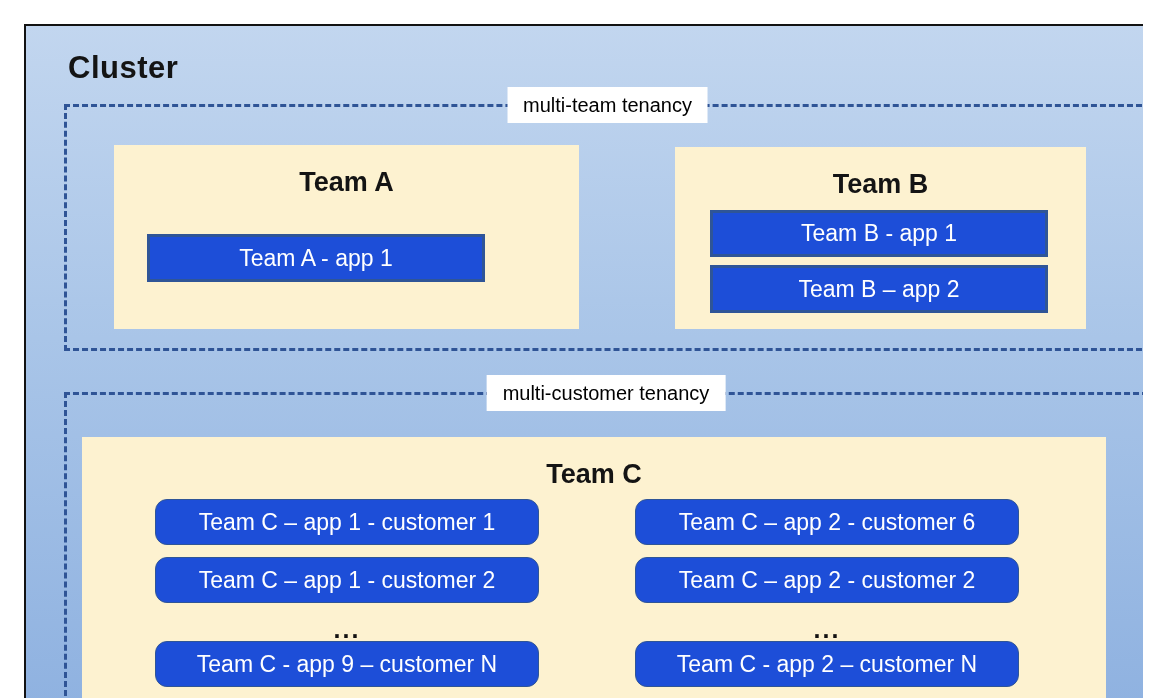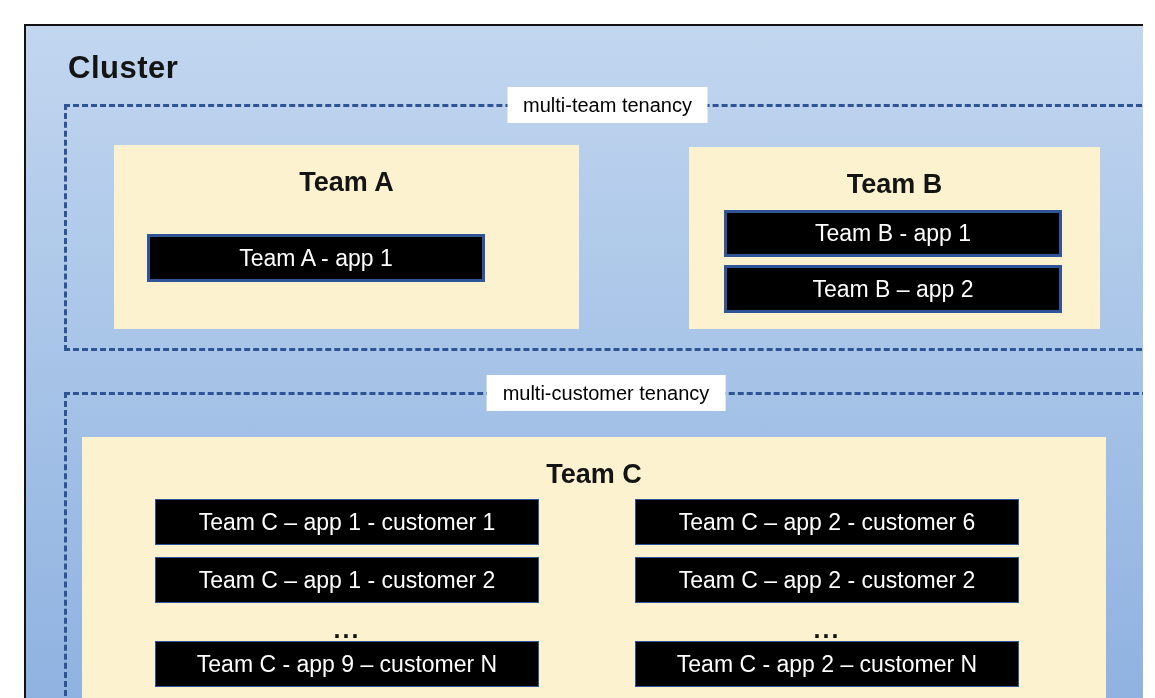--- a/index.html
+++ b/index.html
@@ -43,46 +43,46 @@
     color: #000000;
     white-space: nowrap;
     line-height: 1.3;
   }
 
   .team-panel {
     position: absolute;
     background: #fdf2d0;
   }
   .panel-team-a { left: 47px;  top: 38px; width: 465px;  height: 184px; }
-  .panel-team-b { left: 622px; top: 40px; width: 411px;  height: 182px; }
+  .panel-team-b { left: 608px; top: 40px; width: 411px;  height: 182px; }
   .panel-team-c { left: 15px;  top: 42px; width: 1024px; height: 272px; }
 
   .team-title {
     position: absolute;
     top: 10px;
     left: 0;
     width: 100%;
     text-align: center;
     font-size: 27px;
     font-weight: bold;
     color: #141414;
   }
 
   .app-box {
     position: absolute;
-    background: #000000;
+    background: #1d4ed8;
     border: 3px solid #2f5597;
     color: #ffffff;
     font-size: 23px;
     display: flex;
     align-items: center;
     justify-content: center;
     white-space: nowrap;
   }
-  .app-box.thin-border { border-width: 1px; }
+  .app-box.thin-border { border-width: 1px; border-radius: 12px; }
 
   .app-team-a        { left: 33px;  top: 89px;  width: 338px; height: 48px; }
   .app-team-b-1      { left: 35px;  top: 63px;  width: 338px; height: 47px; }
   .app-team-b-2      { left: 35px;  top: 118px; width: 338px; height: 48px; }
 
   .col-left  { left: 73px; }
   .col-right { left: 553px; }
   .c-row     { width: 384px; height: 46px; }
   .c-row-1   { top: 62px; }
   .c-row-2   { top: 120px; }

